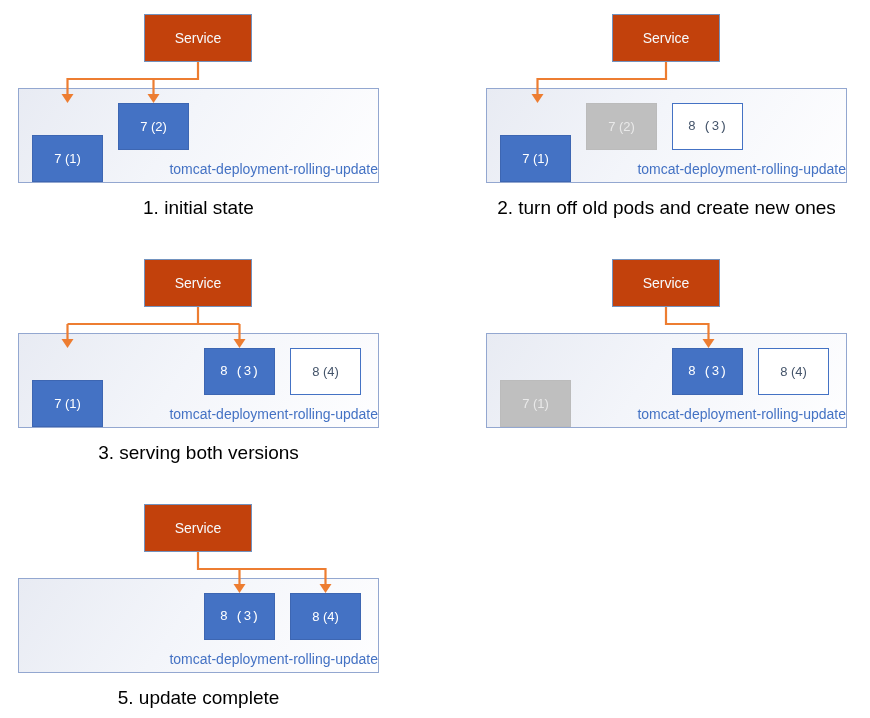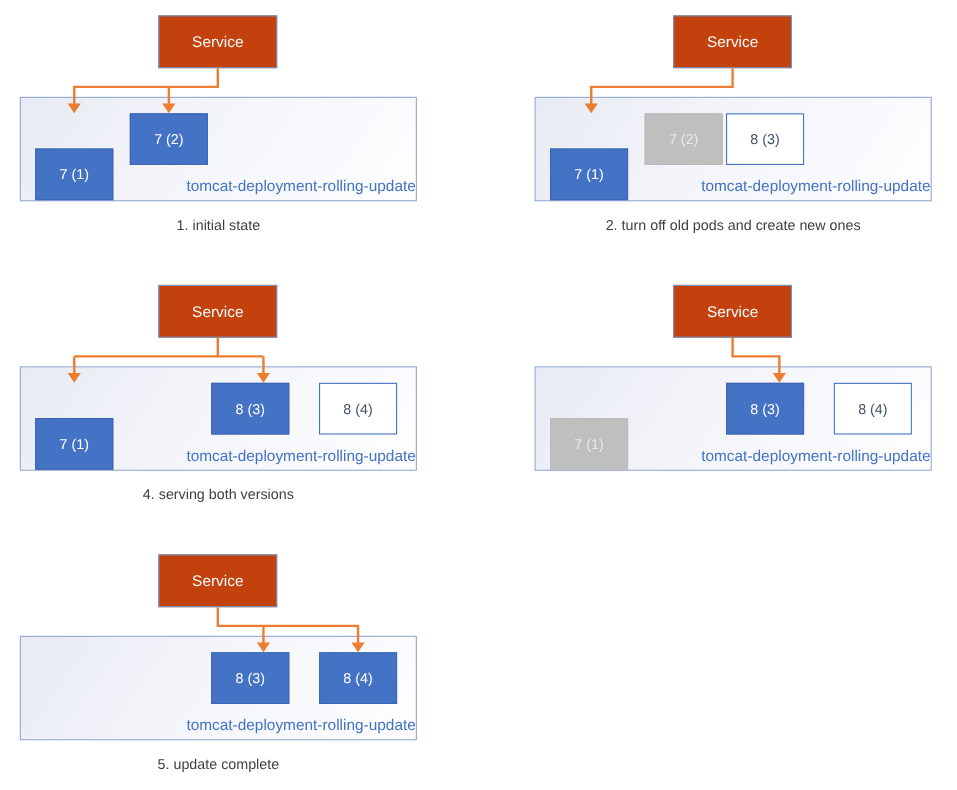--- a/index.html
+++ b/index.html
@@ -29,29 +29,29 @@
   .deployment-label {
     position:absolute; left:0; right:0; bottom:5px; text-align:right;
     color:#4472C4; font-size:14px;
   }
   .pod {
     position:absolute; top:103px; width:71px; height:47px; z-index:2;
     display:flex; align-items:center; justify-content:center; font-size:13px;
   }
   .slot1 { left:32px;margin-top:32px; }
   .slot2 { left:118px; }
-  .slot3 { left:192px; }
+  .slot3 { left:204px;font-family:Liberation Mono, monospace; }
   .slot4 { left:290px; }
   .pod.active { background:#4472C4; border:1px solid #3D66B2; color:#FFFFFF; }
   .pod.old    { background:#BFBFBF; border:1px solid #BBBBBB; color:#E9E9E9; }
   .pod.new    { background:#FFFFFF; border:1.5px solid #4472C4; color:#44546A; }
 
   .caption {
     position:absolute; left:18px; top:197px; width:361px; text-align:center;
-    color:#404040; font-size:13px;
+    color:#000000; font-size:19px;
   }
   .arrows {
     position:absolute; left:0; top:0; width:402px; height:110px;
     z-index:3; pointer-events:none;
   }
   .arrows path { stroke:#ED7D31; stroke-width:2.2; fill:none; }
   .arrows polygon { fill:#ED7D31; }
 </style>
 </head>
 <body>
@@ -114,21 +114,21 @@
   </div>
   <div class="pod active slot1">
     <span>7 (1)</span>
   </div>
   <div class="pod active slot3">
     <span>8 (3)</span>
   </div>
   <div class="pod new slot4">
     <span>8 (4)</span>
   </div>
-  <div class="caption">4. serving both versions</div>
+  <div class="caption">3. serving both versions</div>
 </div>
 
 <div class="stage" id="stage-4">
   <div class="service">
     <span>Service</span>
   </div>
   <svg class="arrows" viewBox="0 0 402 110">
     <path d="M198 62 L198 79 L240.5 79 L240.5 95"></path>
     <polygon points="234.5,94 246.5,94 240.5,103"></polygon>
   </svg>

